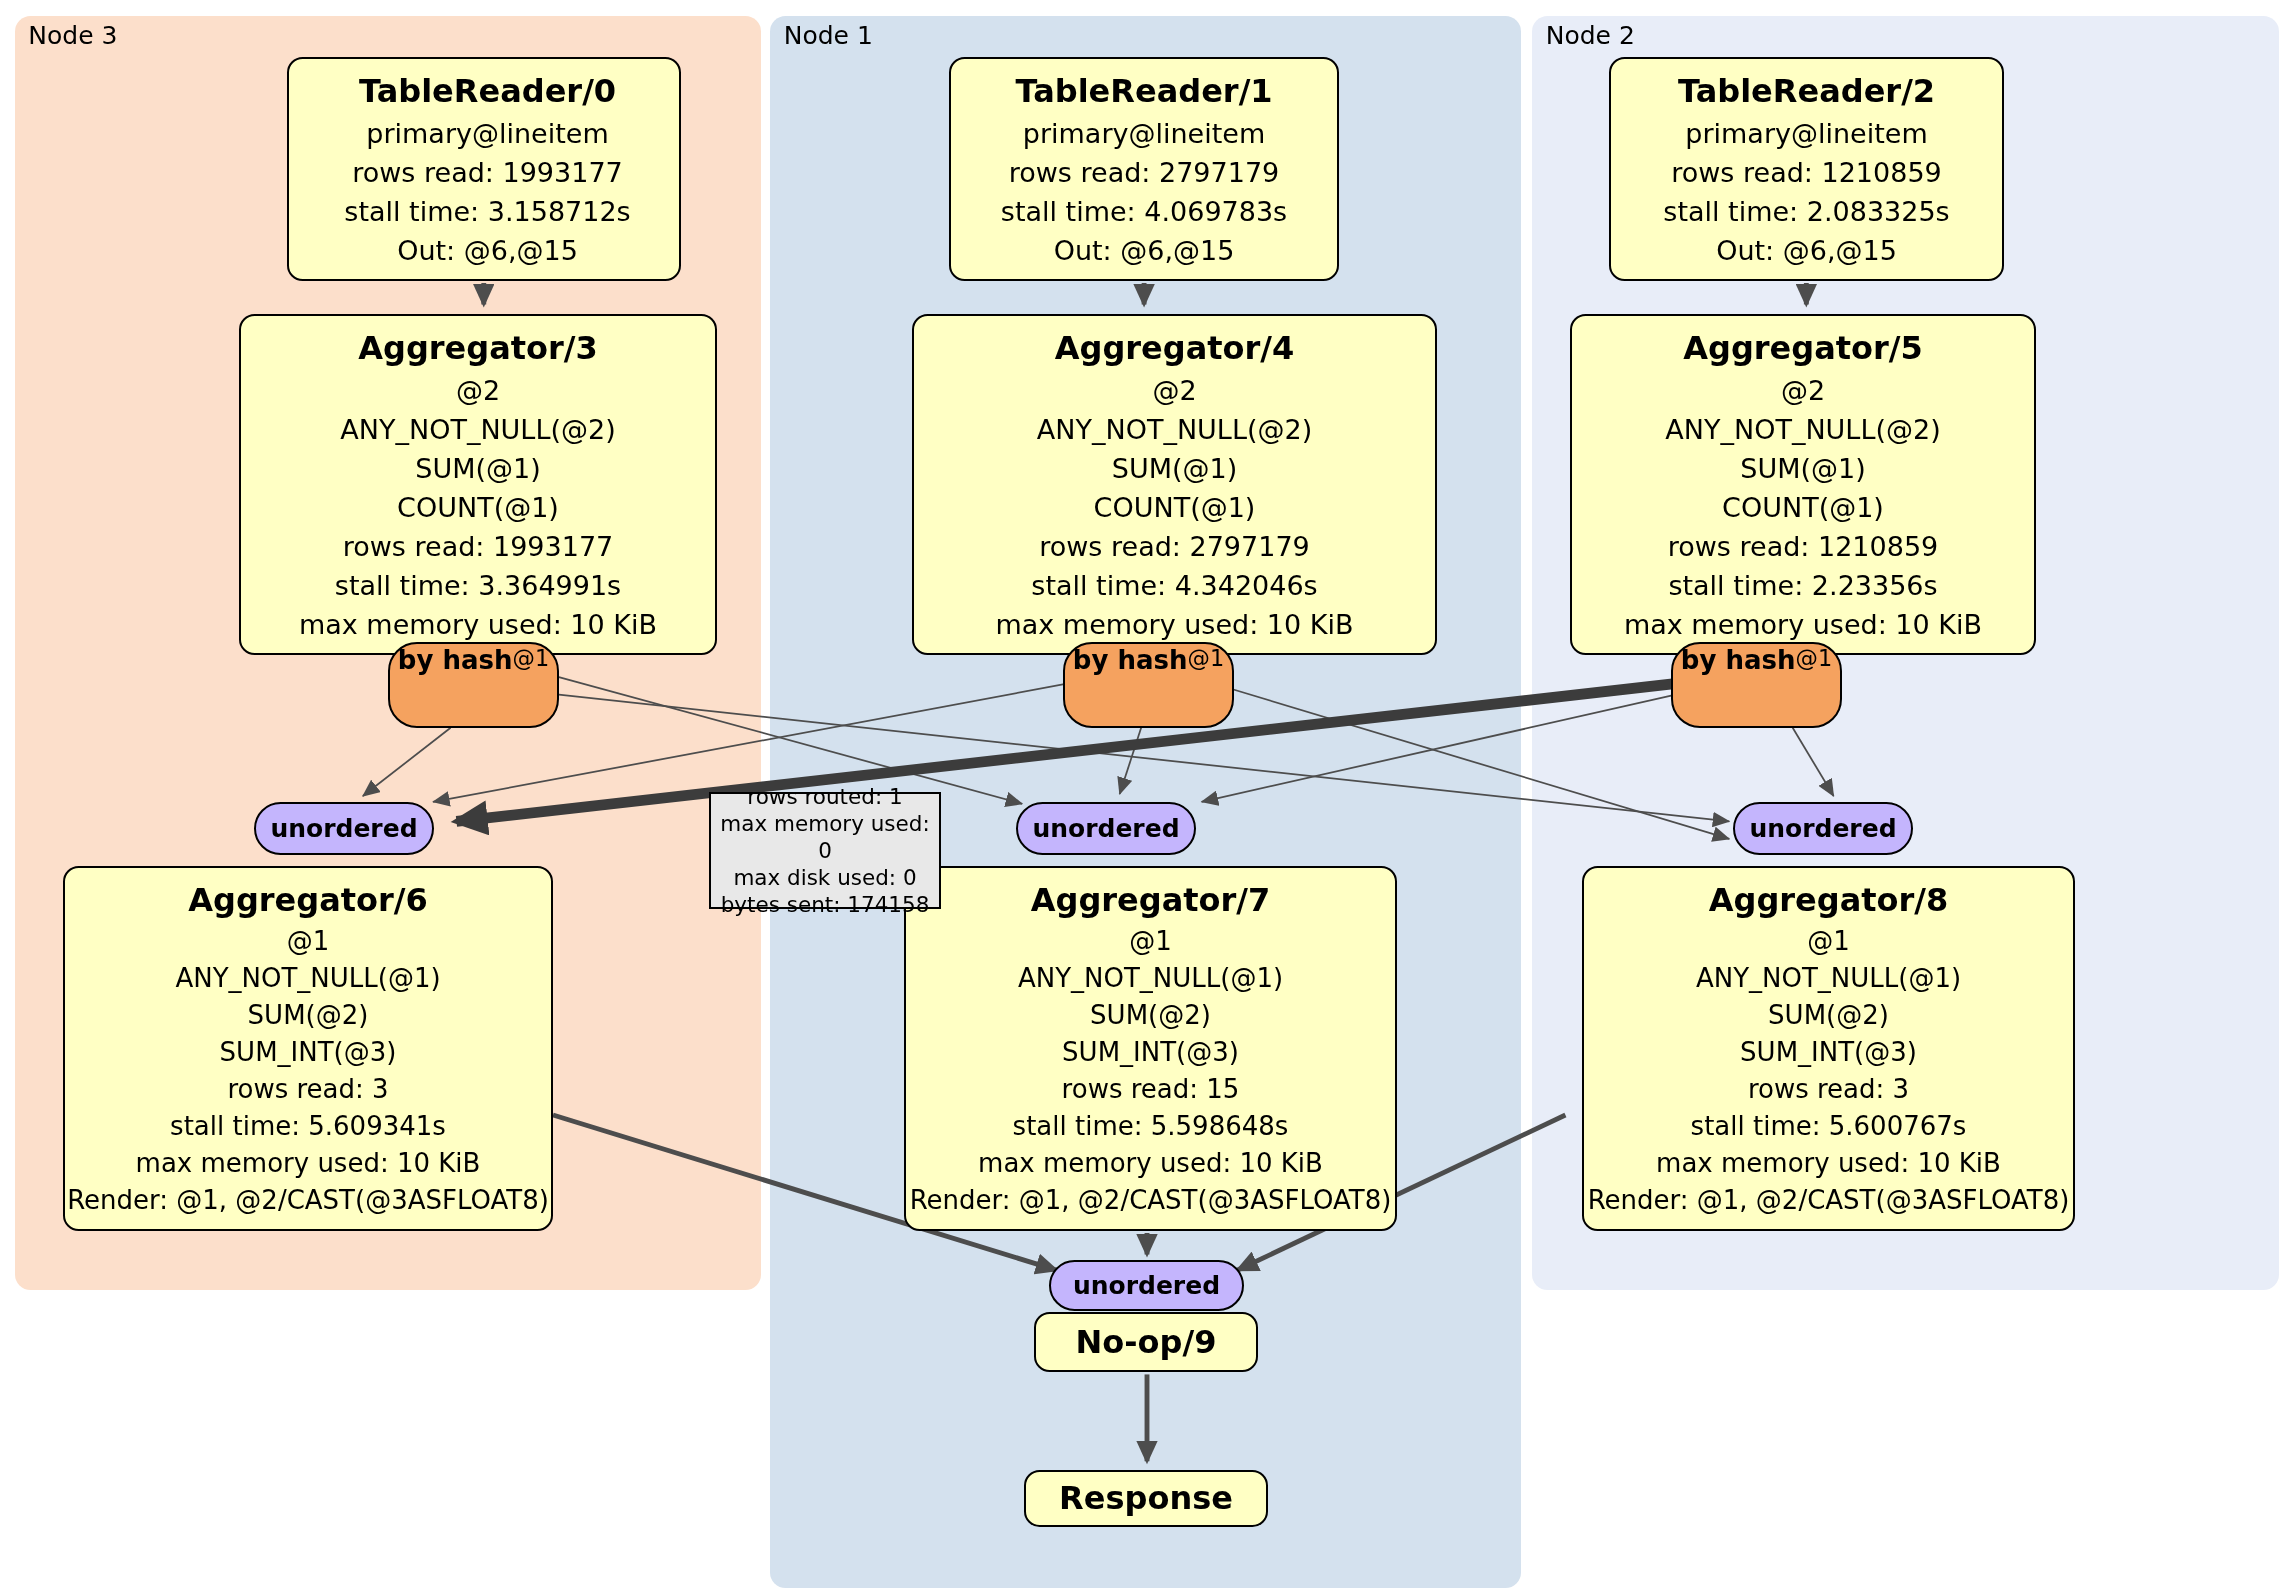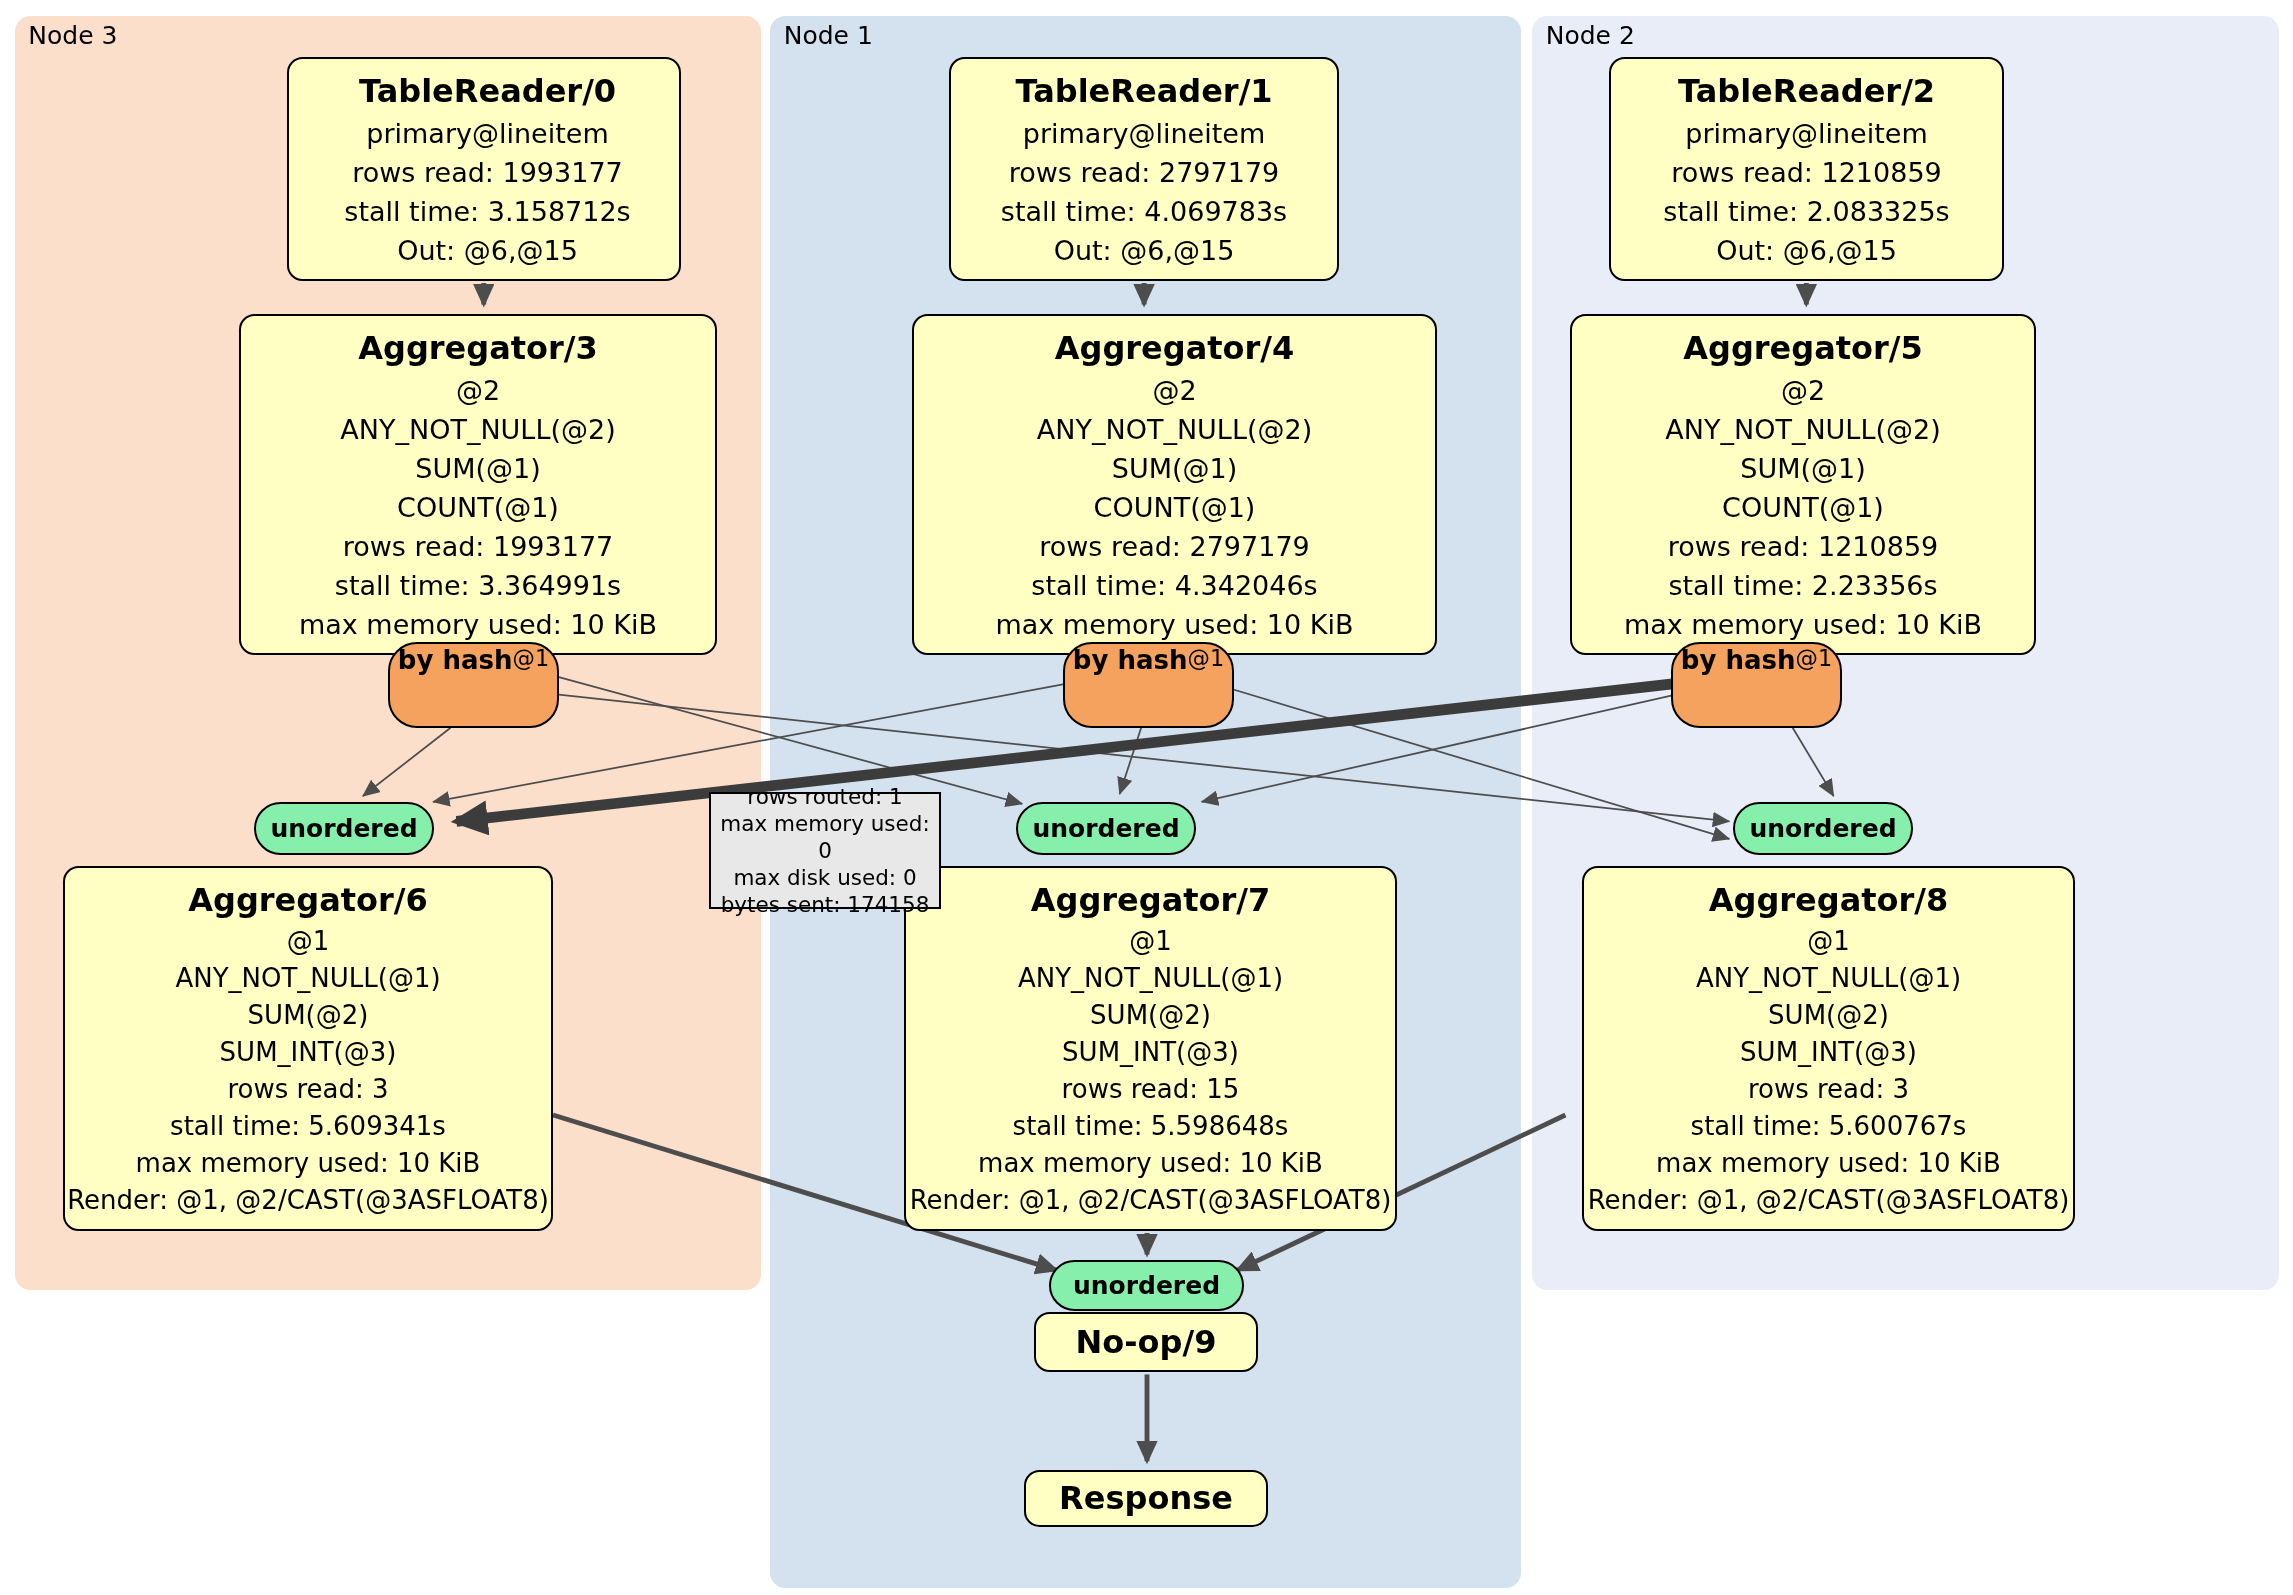--- a/index.html
+++ b/index.html
@@ -10,21 +10,21 @@
   .pbox{position:absolute;background:#ffffc4;border:2.9px solid #000;border-radius:15.6px;
     display:flex;flex-direction:column;justify-content:center;align-items:center;
     text-align:center;box-sizing:border-box;z-index:3;}
   .pbox .title{font-size:32px;font-weight:bold;line-height:45px;color:#000;}
   .pbox .ln{font-size:27px;line-height:39px;color:#000;}
   .pbox.lower .ln{font-size:26px;line-height:37px;}
   .router{position:absolute;background:#f5a25f;border:2.9px solid #000;border-radius:29px;
     display:flex;justify-content:center;align-items:flex-start;z-index:4;box-sizing:border-box;}
   .router .rl{font-size:26px;font-weight:bold;line-height:33px;color:#000;}
   .router .rk{font-size:22.4px;line-height:29px;color:#000;}
-  .sync{position:absolute;background:#86efac;border:2.9px solid #000;border-radius:27px;
+  .sync{position:absolute;background:#c4b5fd;border:2.9px solid #000;border-radius:27px;
     display:flex;justify-content:center;align-items:center;z-index:4;box-sizing:border-box;}
   .sync .sl{font-size:25px;font-weight:bold;color:#000;}
   .edgelayer{position:absolute;left:0;top:0;z-index:2;}
   .tooltip{position:absolute;background:#e8e8e8;border:2px solid #000;z-index:6;
     display:flex;flex-direction:column;justify-content:center;align-items:center;box-sizing:border-box;}
   .tooltip .tl{font-size:21.5px;line-height:27px;color:#000;text-align:center;}
 </style>
 </head>
 <body>
 

